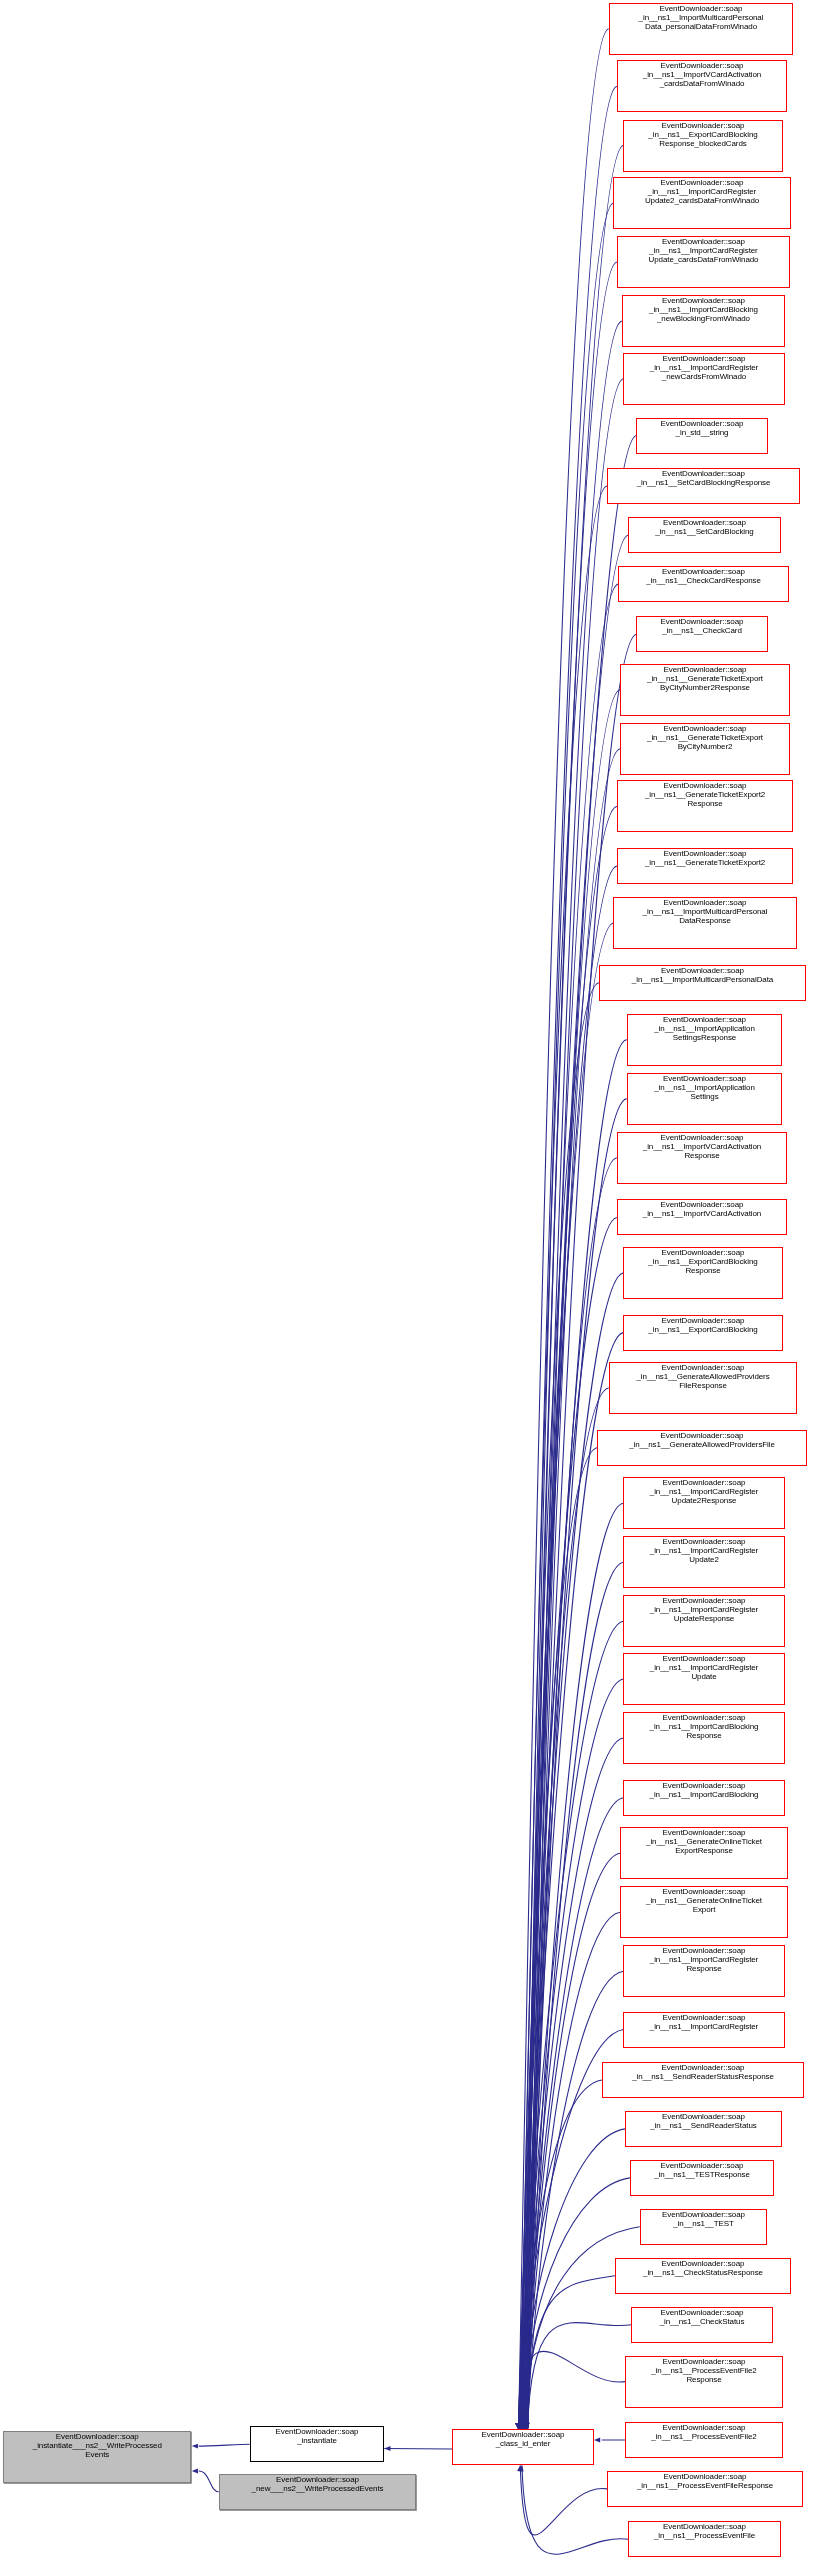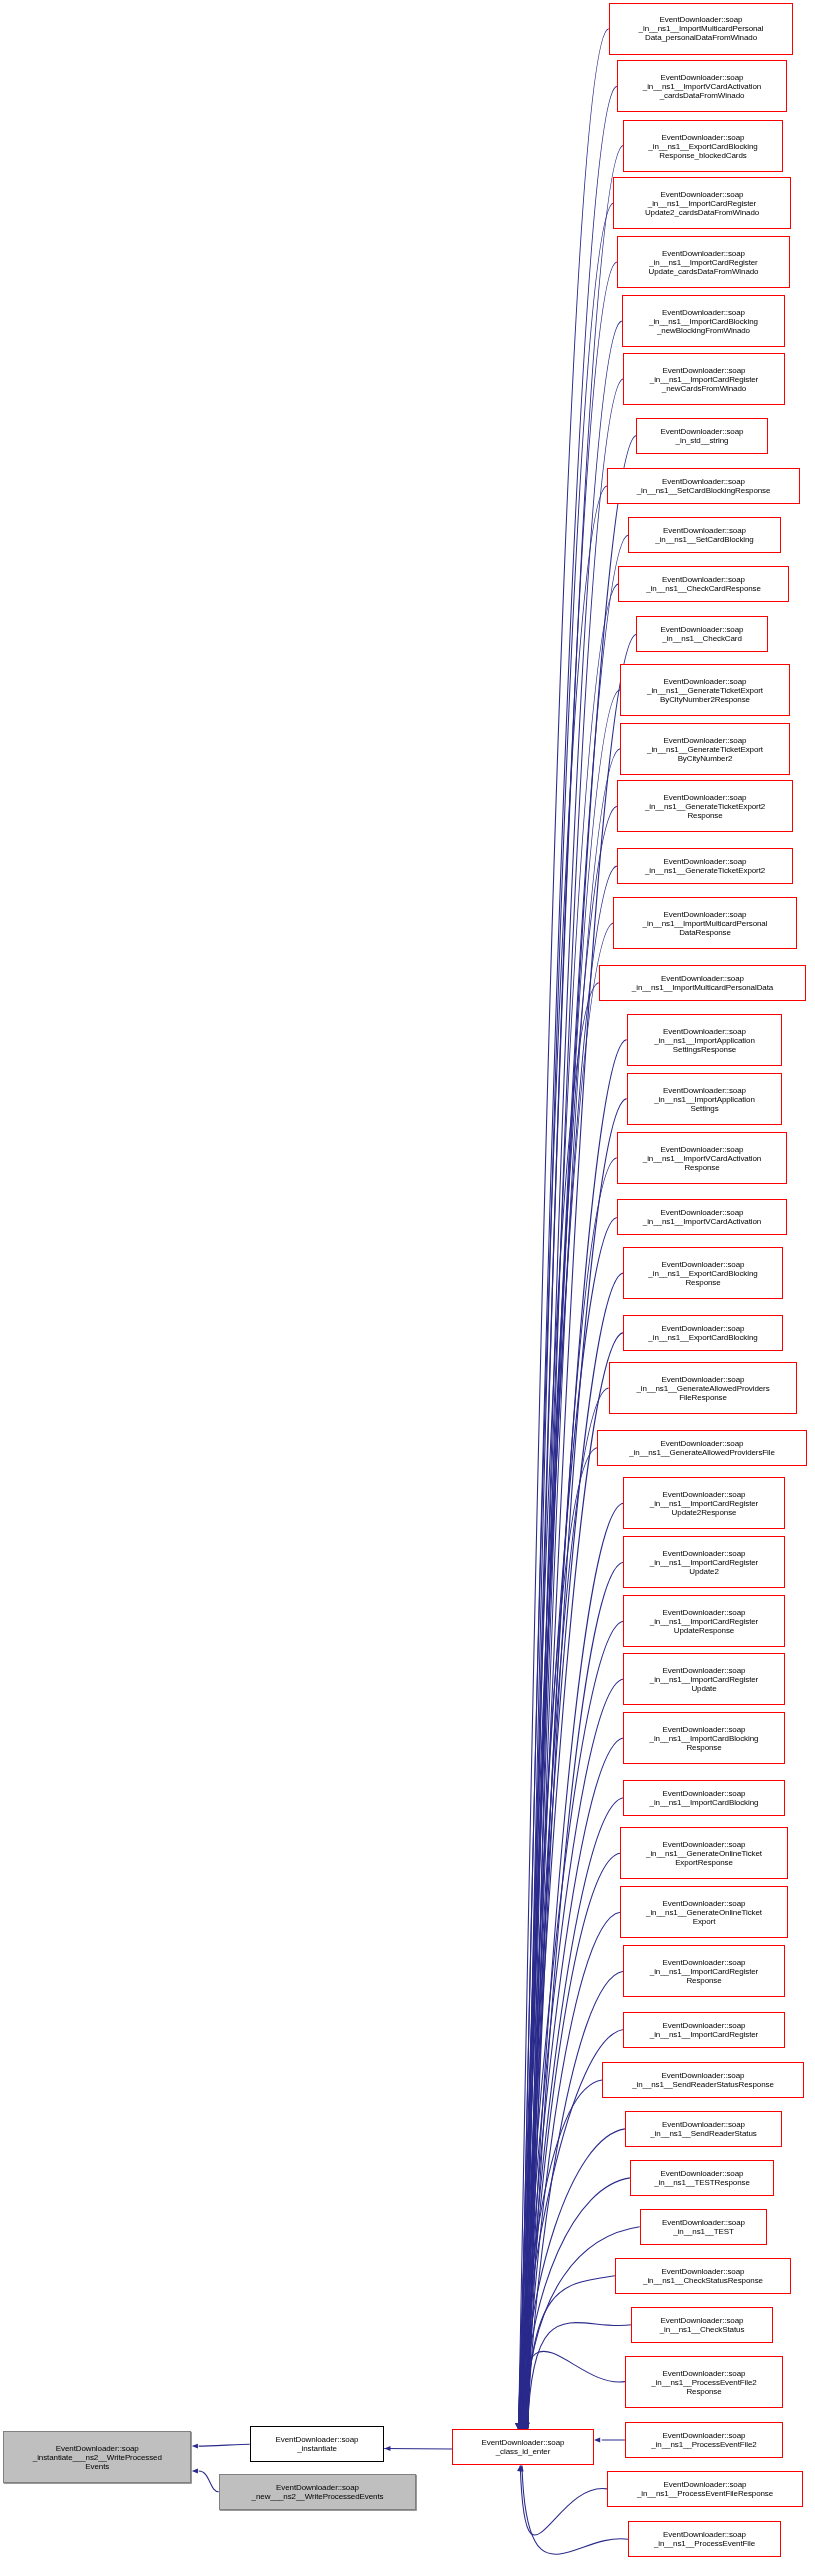--- a/index.html
+++ b/index.html
@@ -1,19 +1,19 @@
 <!DOCTYPE html>
 <html style="font-size:12.3px"><head>
 <meta charset="utf-8">
 <style>
   html,body{margin:0;padding:0;background:#ffffff;}
   body{font-family:"Liberation Sans","DejaVu Sans",sans-serif;}
   #canvas{position:relative;width:816px;height:2576px;background:#fff;overflow:hidden;}
   svg.edges{position:absolute;left:0;top:0;width:816px;height:2576px;pointer-events:none;}
-  .node{position:absolute;box-sizing:border-box;display:flex;align-items:center;justify-content:center;
+  .node{position:absolute;box-sizing:border-box;display:flex;justify-content:center;
         text-align:center;font-size:8px;line-height:9px;color:#000;background:#ffffff;
         border:0.8px solid #ff0000;white-space:pre-line;letter-spacing:-0.1px;}
   .node.plain{border:0.8px solid #000000;}
   .node.current{border:0.8px solid #808080;background:#bfbfbf;box-shadow:0.8px 0.8px 0 #808080;}
   .node .lbl{padding:0 1.5px;}
 </style>
 </head>
 <body>
 
 <div id="canvas">

